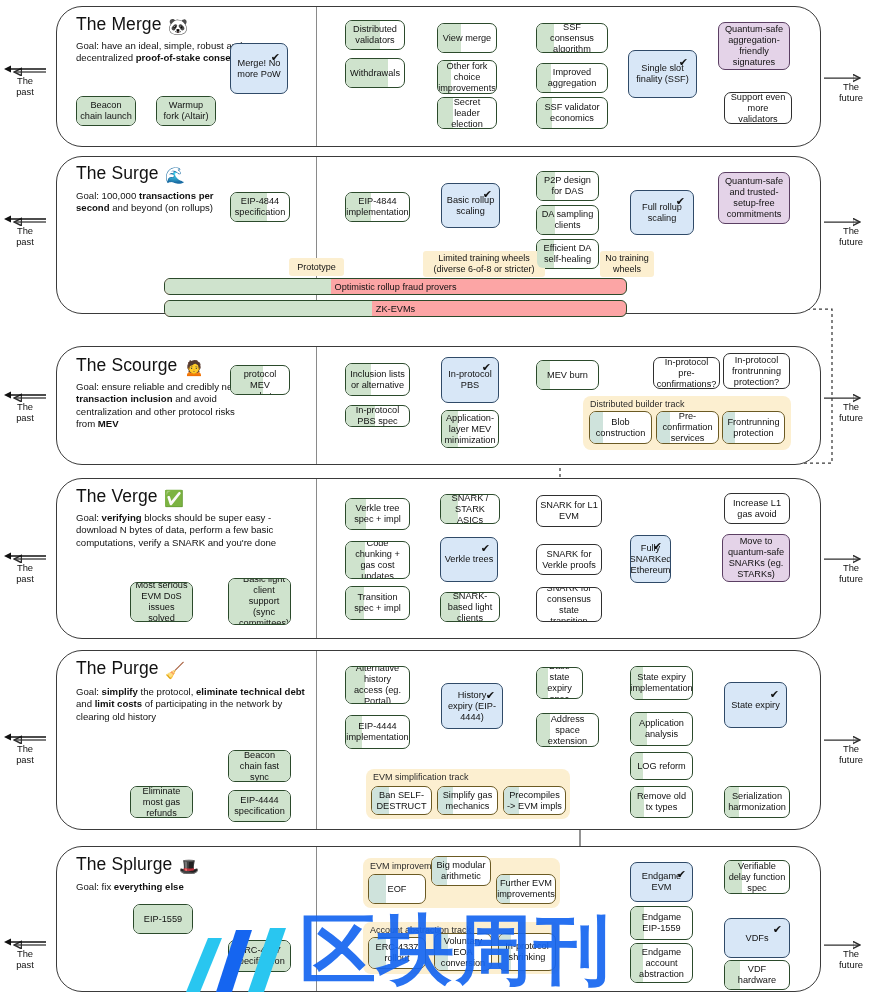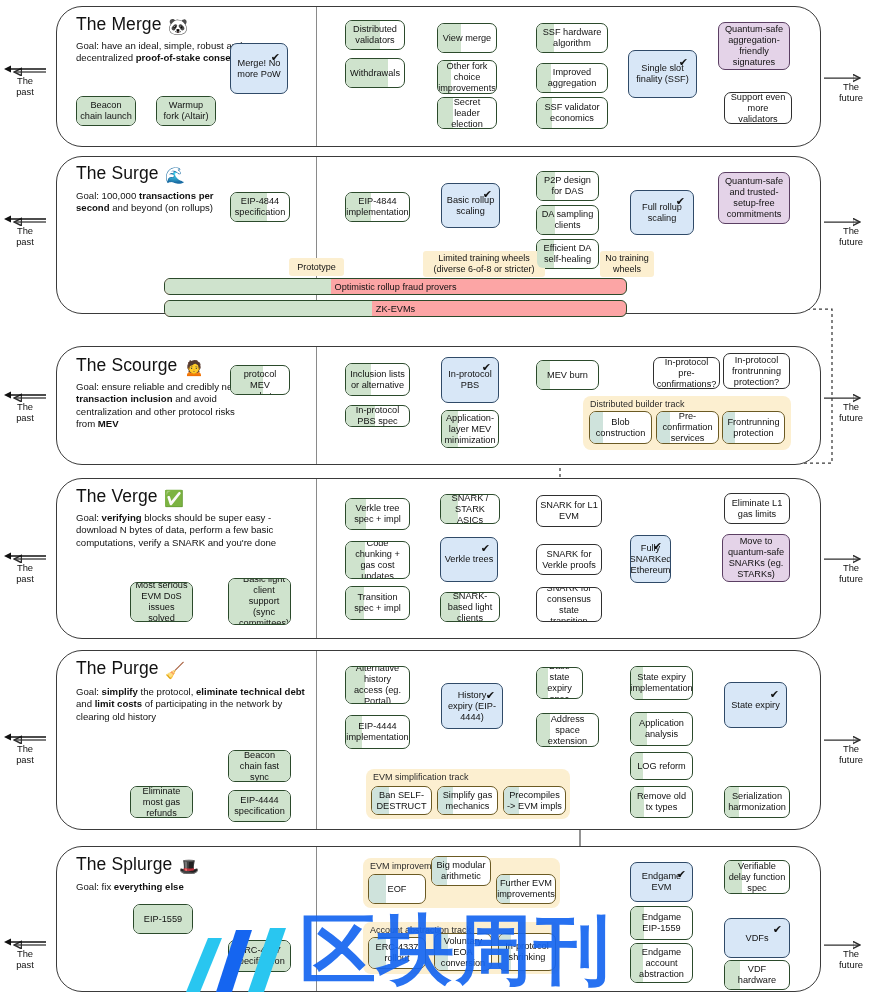--- a/index.html
+++ b/index.html
@@ -277,21 +277,21 @@
     <div class="fill" style="width: 22%;"></div>
       <div class="lbl">Other fork choice improvements</div>
     </div>
   <div class="node n-green" style="left:437px;top:97px;width:60px;height:32px;">
     <div class="fill" style="width: 26%;"></div>
       <div class="lbl">Secret leader election</div>
     </div>
 
   <div class="node n-green" style="left:536px;top:23px;width:72px;height:30px;">
     <div class="fill" style="width: 24%;"></div>
-      <div class="lbl">SSF hardware algorithm</div>
+      <div class="lbl">SSF consensus algorithm</div>
     </div>
   <div class="node n-green" style="left:536px;top:63px;width:72px;height:30px;">
     <div class="fill" style="width: 20%;"></div>
       <div class="lbl">Improved aggregation</div>
     </div>
   <div class="node n-green" style="left:536px;top:97px;width:72px;height:32px;">
     <div class="fill" style="width: 22%;"></div>
       <div class="lbl">SSF validator economics</div>
     </div>
 
@@ -465,21 +465,21 @@
     <div class="lbl">SNARK for L1 EVM</div>
     </div>
   <div class="node n-white" style="left:536px;top:544px;width:66px;height:31px;">
     <div class="lbl">SNARK for Verkle proofs</div>
     </div>
   <div class="node n-white" style="left:536px;top:587px;width:66px;height:35px;">
     <div class="lbl">SNARK for consensus state transition</div>
     </div>
 
   <div class="node n-white" style="left:724px;top:493px;width:66px;height:31px;">
-    <div class="lbl">Eliminate L1 gas limits</div>
+    <div class="lbl">Increase L1 gas avoid</div>
     </div>
   <div class="node n-blue" style="left:630px;top:535px;width:41px;height:48px;">
     <div class="lbl">Fully SNARKed Ethereum</div>
       <span class="check" style="right:8px;top:5px;">✔</span>
     </div>
   <div class="node n-purple" style="left:722px;top:534px;width:68px;height:48px;">
     <div class="lbl">Move to quantum-safe SNARKs (eg. STARKs)</div>
     </div>
 
   <div class="section" style="left:56px;top:650px;width:765px;height:180px;"></div>

